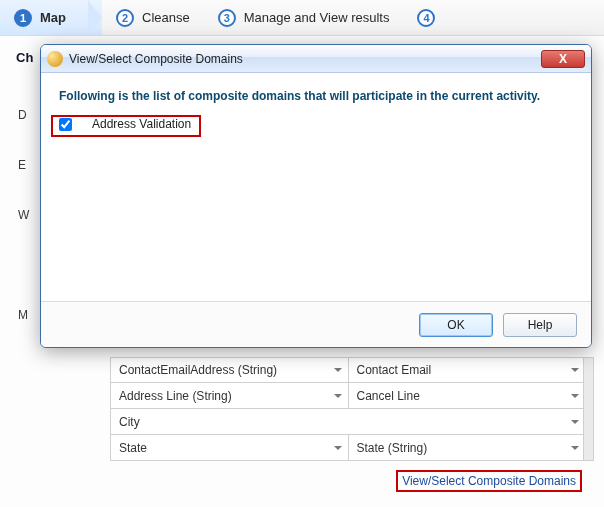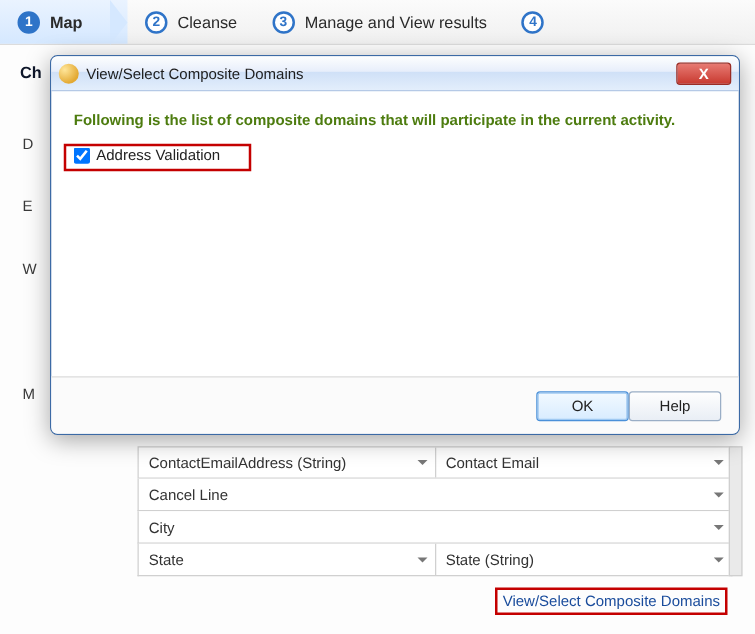--- a/index.html
+++ b/index.html
@@ -177,29 +177,29 @@
     display: flex; align-items: center; justify-content: center;
     cursor: pointer;
   }
 
   .dialog-body {
     padding: 16px 18px 10px 18px;
     height: calc(100% - 28px - 46px);
     position: relative;
   }
   .instr {
-    color: #4d7c0f;
+    color: #0c4a6e;
     font-weight: bold;
     font-size: 12px;
     margin-bottom: 14px;
   }
   .chk-row {
     display: flex;
     align-items: center;
-    gap: 5px;
+    gap: 20px;
     font-size: 12px;
     color: #222;
     width: fit-content;
   }
   .chk-row input { width: 13px; height: 13px; }
   .red-box {
     position: absolute;
     left: 10px;
     top: 42px;
     width: 150px;
@@ -207,20 +207,21 @@
     border: 2px solid #c40000;
     pointer-events: none;
   }
 
   .dialog-footer {
     height: 46px;
     border-top: 1px solid #dcdcdc;
     display: flex;
     align-items: center;
     justify-content: flex-end;
+    gap: 10px;
     padding: 0 14px;
     background: #fbfbfb;
   }
   .btn {
     min-width: 74px;
     height: 24px;
     border: 1px solid #9aaec6;
     border-radius: 3px;
     background: linear-gradient(#fefefe, #e9eef5);
     font-size: 12px;
@@ -271,20 +272,24 @@
     <div class="cell">
         <span>ContactEmailAddress (String)</span>
         <span class="caret"></span>
       </div>
     <div class="cell">
         <span>Contact Email</span>
         <span class="caret"></span>
       </div>
   </div>
   <div class="grid-row">
+    <div class="cell">
+        <span>Address Line (String)</span>
+        <span class="caret"></span>
+      </div>
     <div class="cell">
         <span>Cancel Line</span>
         <span class="caret"></span>
       </div>
   </div>
   <div class="grid-row">
     <div class="cell">
         <span>City</span>
         <span class="caret"></span>
       </div>

